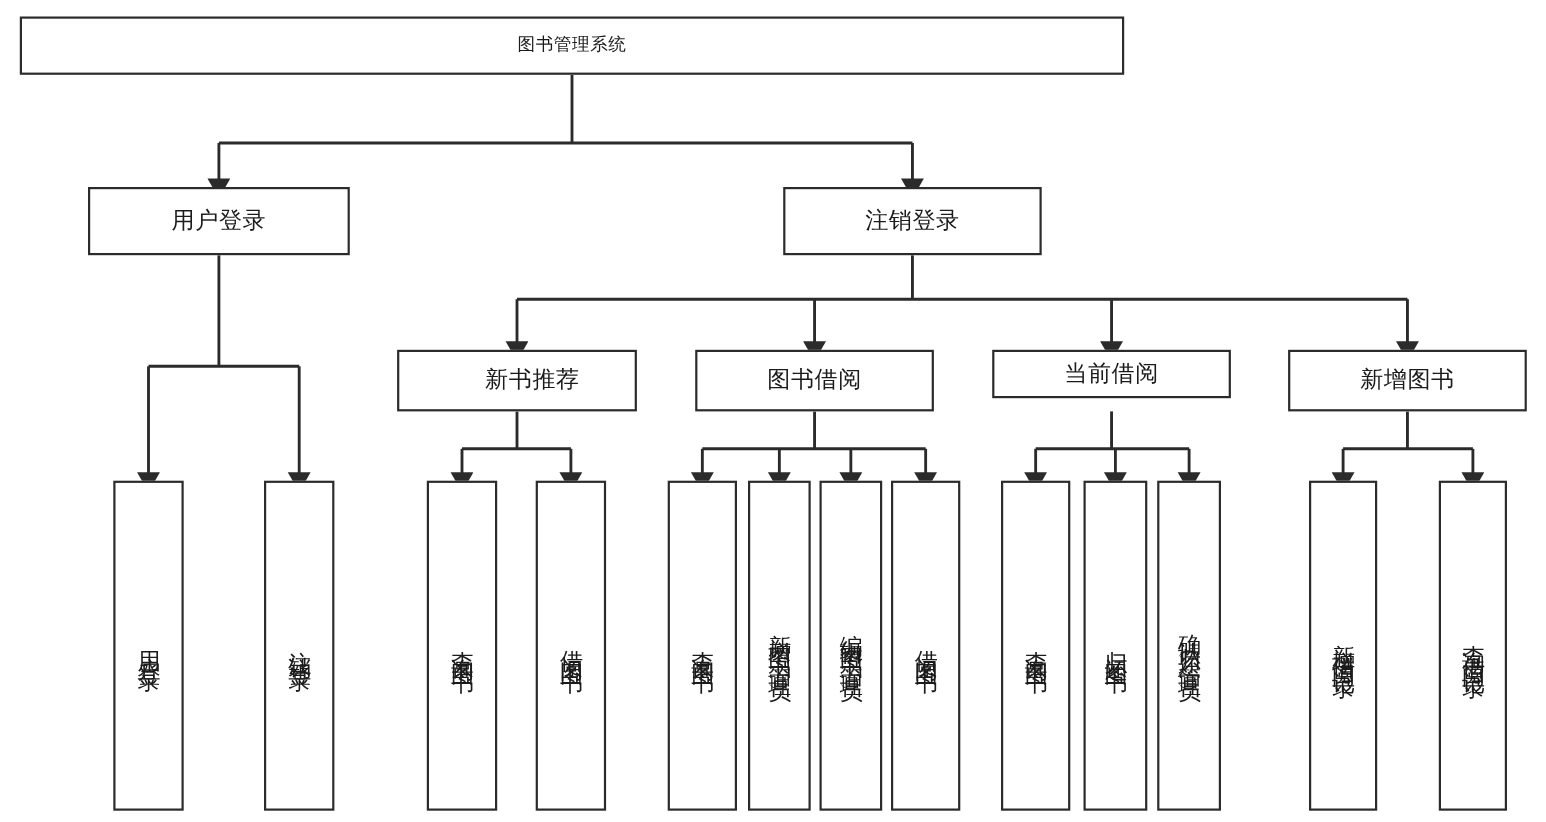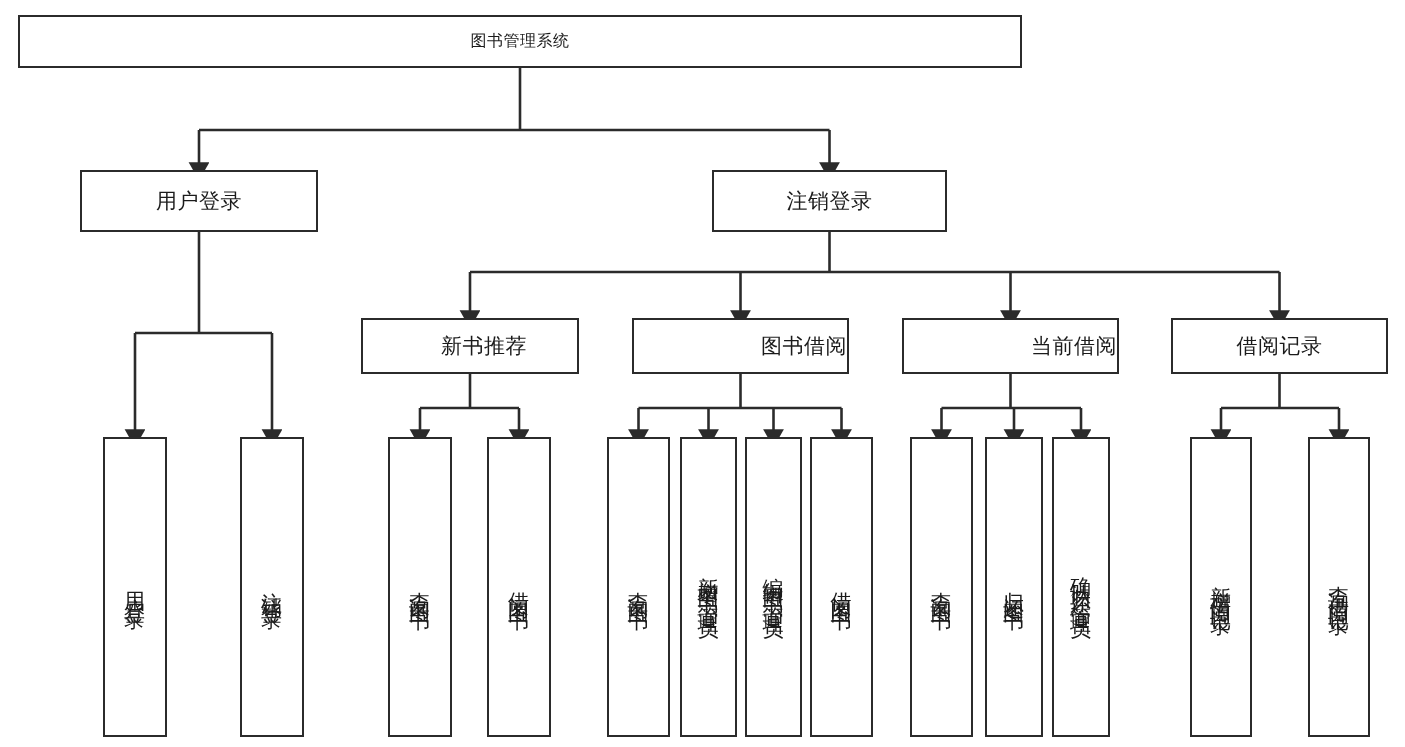--- a/index.html
+++ b/index.html
@@ -124,28 +124,28 @@
       </div>
       <div class="node horiz" style="left: 80px; top: 170px; width: 238px; height: 62px;">
         <span class="label">用户登录</span>
       </div>
       <div class="node horiz" style="left: 712px; top: 170px; width: 235px; height: 62px;">
         <span class="label">注销登录</span>
       </div>
       <div class="node horiz" style="left: 361px; top: 318px; width: 218px; height: 56px; padding-left: 28px;">
         <span class="label">新书推荐</span>
       </div>
-      <div class="node horiz" style="left: 632px; top: 318px; width: 217px; height: 56px; justify-content: flex-end;">
+      <div class="node horiz" style="left: 632px; top: 318px; width: 217px; height: 56px;">
         <span class="label">图书借阅</span>
       </div>
-      <div class="node horiz" style="left: 902px; top: 318px; width: 217px; height: 56px; justify-content: flex-end;">
+      <div class="node horiz" style="left: 902px; top: 318px; width: 217px; height: 44px;">
         <span class="label">当前借阅</span>
       </div>
       <div class="node horiz" style="left: 1171px; top: 318px; width: 217px; height: 56px;">
-        <span class="label">借阅记录</span>
+        <span class="label">新增图书</span>
       </div>
       <div class="node vert" style="left: 103px; top: 437px; width: 64px; height: 300px;">
         <span class="label">用户登录</span>
       </div>
       <div class="node vert" style="left: 240px; top: 437px; width: 64px; height: 300px;">
         <span class="label">注销登录</span>
       </div>
       <div class="node vert" style="left: 388px; top: 437px; width: 64px; height: 300px;">
         <span class="label">查询图书</span>
       </div>

